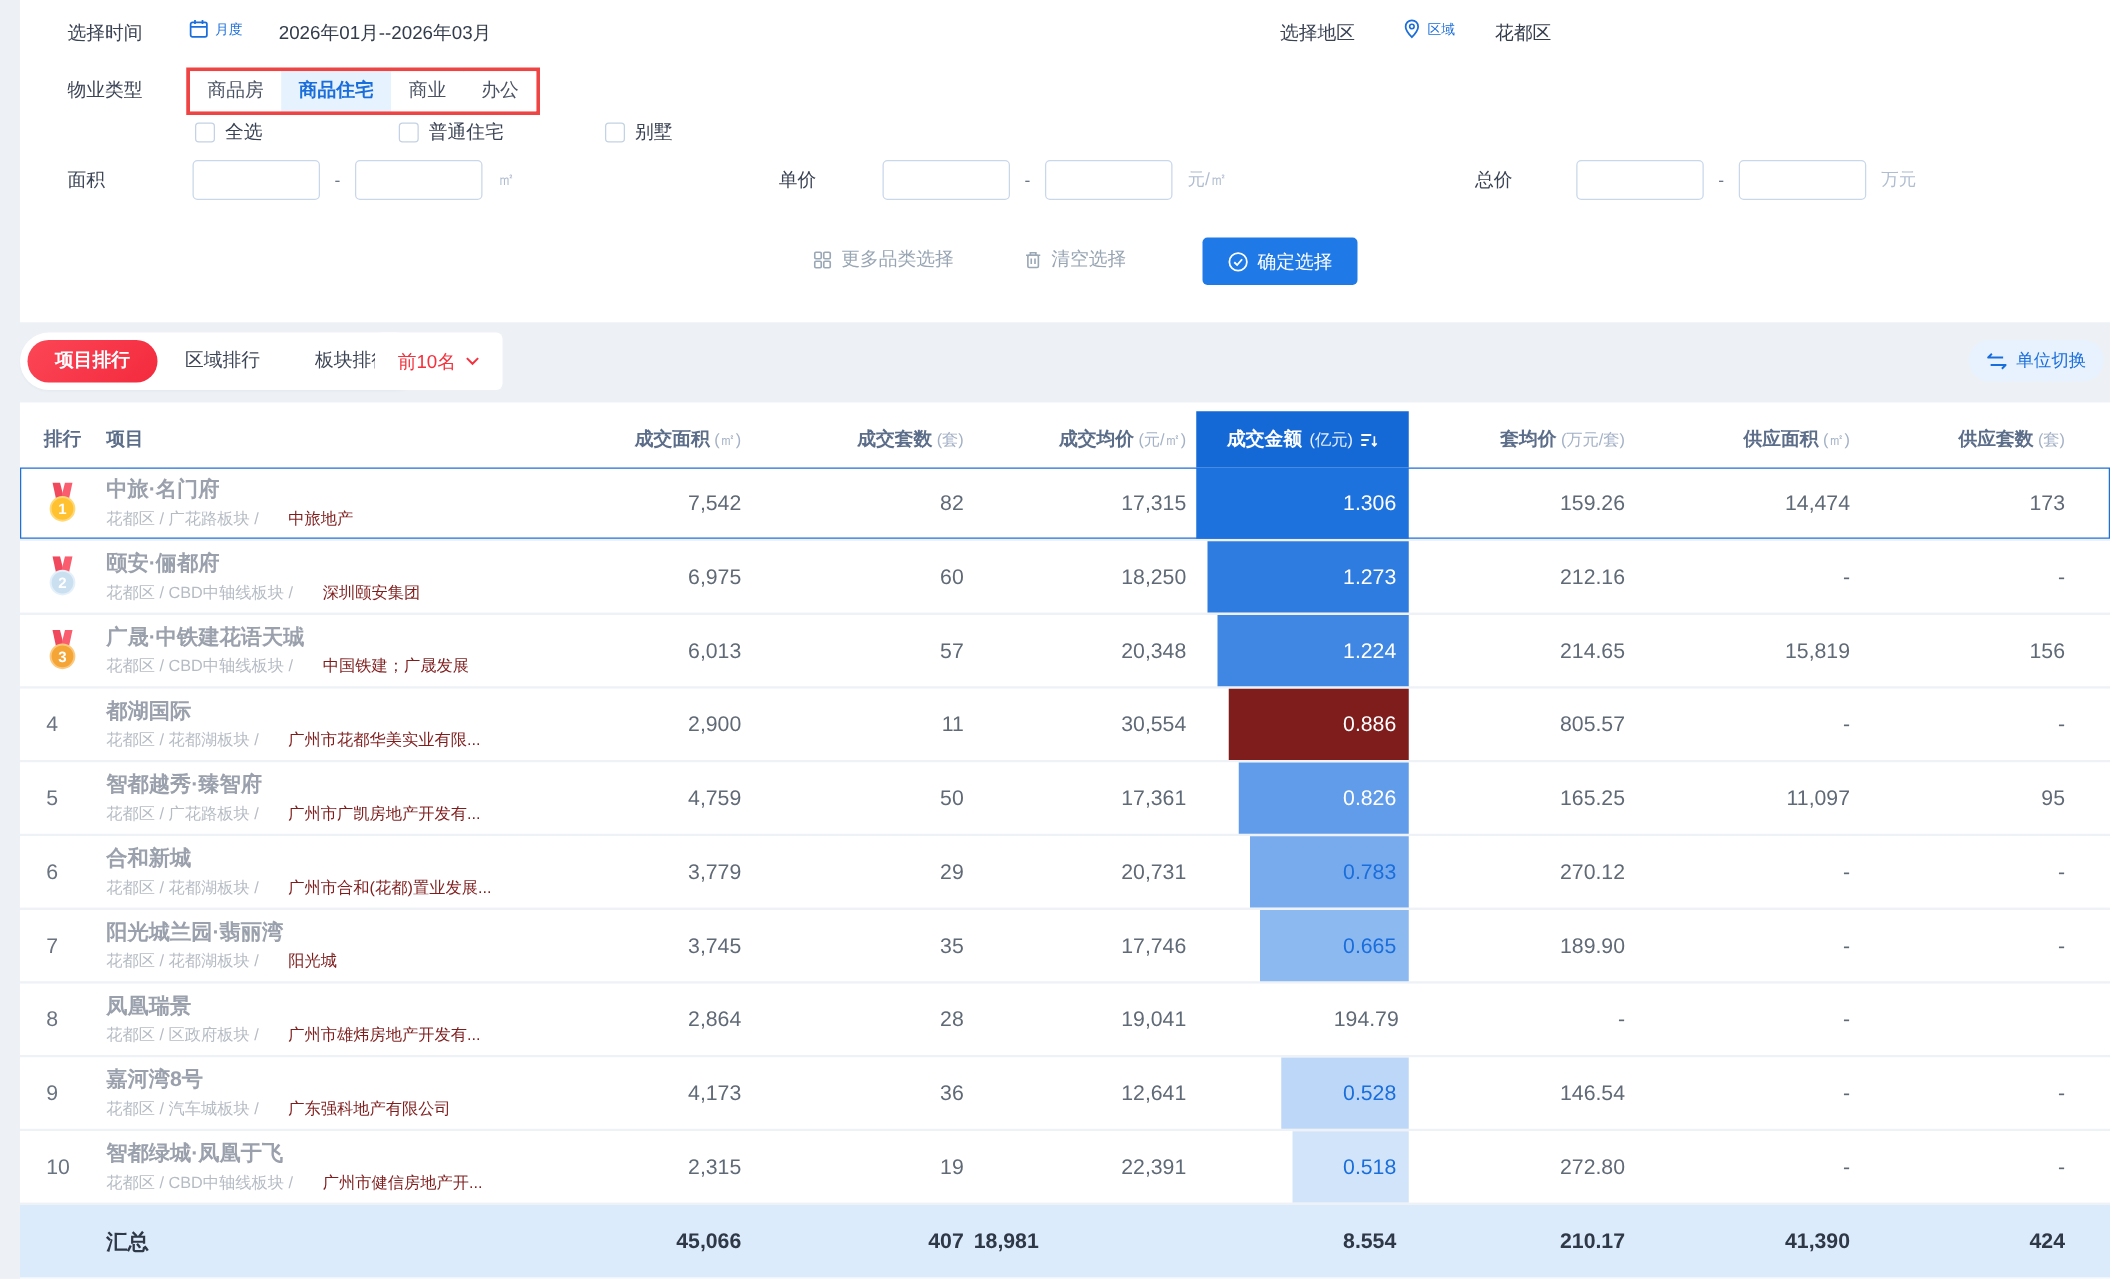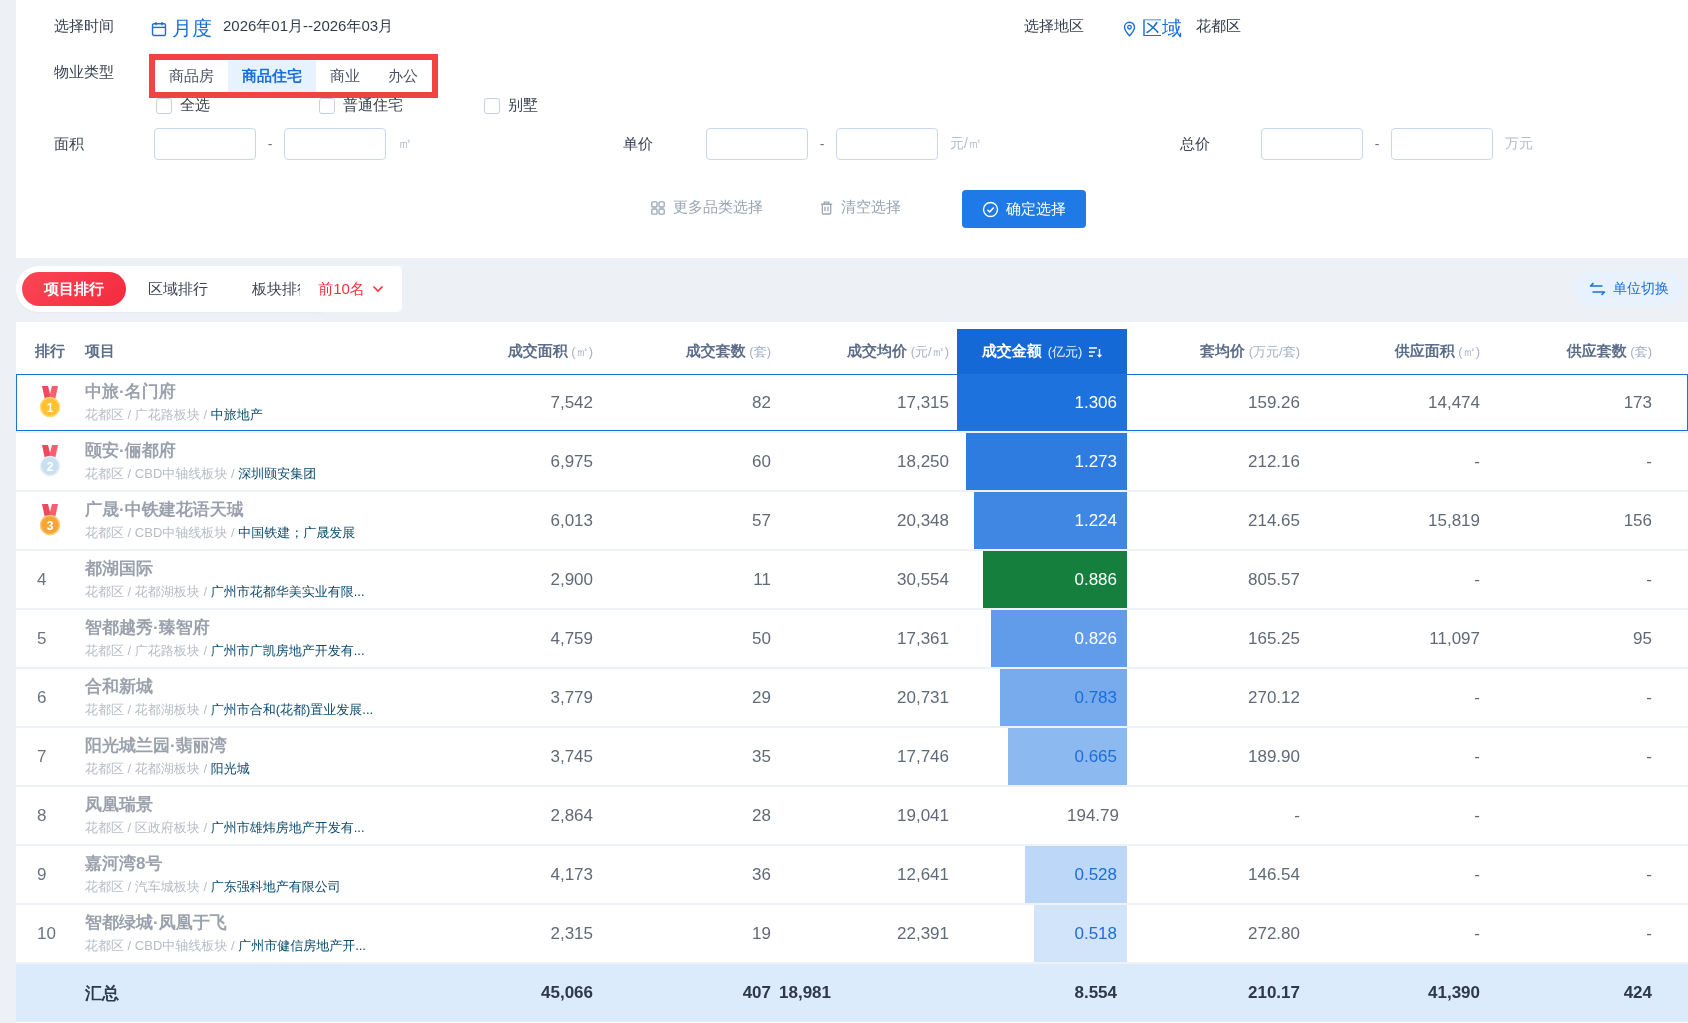--- a/index.html
+++ b/index.html
@@ -4,24 +4,24 @@
 <style>
   * { margin:0; padding:0; box-sizing:border-box; }
   html,body { width:1688px; height:1023px; overflow:hidden;
     font-family:"Liberation Sans","DejaVu Sans",sans-serif; background:#edf1f6; }
   .page { position:relative; width:1688px; height:1023px; }
 
   
   .filter-panel { position:absolute; left:16px; top:0; right:0; height:258px; background:#fff; }
   .abs { position:absolute; }
   .f-label { font-size:15px; color:#3a4354; }
-  .blue-link { display:inline-flex; align-items:center; gap:5px; color:#1a6edb; font-size:20px; cursor:pointer; }
+  .blue-link { display:inline-flex; align-items:center; gap:5px; color:#1a6edb; font-size:11px; cursor:pointer; }
   .f-value { font-size:15px; color:#333c4b; }
 
-  .ptabs { display:flex; border:6px solid #ef4444; background:#fff; }
+  .ptabs { display:flex; border:3px solid #ef4444; background:#fff; }
   .ptab { padding:0 14px; height:32px; line-height:32px; font-size:15px; color:#4a5363; cursor:pointer; background:#fff; }
   .ptab.active { background:#e6f2fe; color:#1a6edb; font-weight:bold; }
 
   .check-item { position:absolute; top:0; display:inline-flex; align-items:center; gap:8px; cursor:pointer; }
   .cbox { width:16px; height:16px; border:1px solid #c3d2e4; border-radius:3px; background:#fff; }
   .clabel { font-size:15px; color:#3a4354; }
 
   .range-group { position:absolute; top:128px; display:flex; align-items:center; }
   .rg-label { display:inline-block; }
   .f-input { width:102px; height:32px; border:1px solid #c9d7ea; border-radius:4px; background:#fff; outline:none; padding:0 8px; font-size:14px; }
@@ -57,21 +57,21 @@
   .c-rank-h { padding-left:10px; }
 
   .trow { height:57px; background:#fff; margin-bottom:2px; border-top:2px solid #eef2f6; border-top-width:0; position:relative; }
   .trow { box-shadow:0 2px 0 #eef2f6; }
   .trow.selected { outline:1px solid #1f6fd9; outline-offset:-1px; }
   .c-rank { display:flex; align-items:center; padding-left:12px; }
   .rank-num { font-size:17px; color:#6a7380; }
   .p-name { font-size:17px; font-weight:bold; color:#9aa1ac; line-height:1.25; }
   .p-sub { font-size:13px; margin-top:4px; }
   .sub-light { color:#b6bcc4; }
-  .sub-dark { color:#0c4a6e; }
+  .sub-dark { color:#7f1d1d;margin-left:20px; }
   .cell-num { font-size:17px; color:#606a76; }
 
   .c-bar { position:relative; height:57px; }
   .bar-fill { position:absolute; right:0; top:0; bottom:0; display:flex; align-items:center; justify-content:flex-end; }
   .bar-val { font-size:17px; padding-right:10px; }
 
   .tsummary { height:58px; background:#dcebfb; }
   .tsummary .cell-num, .sum-label { font-size:17px; font-weight:bold; color:#2e3847; }
 
   svg { display:block; flex:none; }
@@ -335,21 +335,21 @@
             <span class="rank-num">4</span>
           </div>
           <div>
             <div class="p-name">都湖国际</div>
             <div class="p-sub"><span class="sub-light">花都区 / 花都湖板块 / </span><span class="sub-dark">广州市花都华美实业有限...</span></div>
           </div>
           <div class="cell-num c-num">2,900</div>
           <div class="cell-num c-num">11</div>
           <div class="cell-num c-num">30,554</div>
           <div class="c-bar">
-            <div class="bar-fill" style="width: 85%; background: #15803d;">
+            <div class="bar-fill" style="width: 85%; background: #7f1d1d;">
               <span class="bar-val" style="color: rgb(255, 255, 255);">0.886</span>
             </div>
           </div>
           <div class="cell-num c-num">805.57</div>
           <div class="cell-num c-num">-</div>
           <div class="cell-num c-num">-</div>
         </div>
         <div class="trow grid">
           <div class="c-rank">
             <span class="rank-num">5</span>

